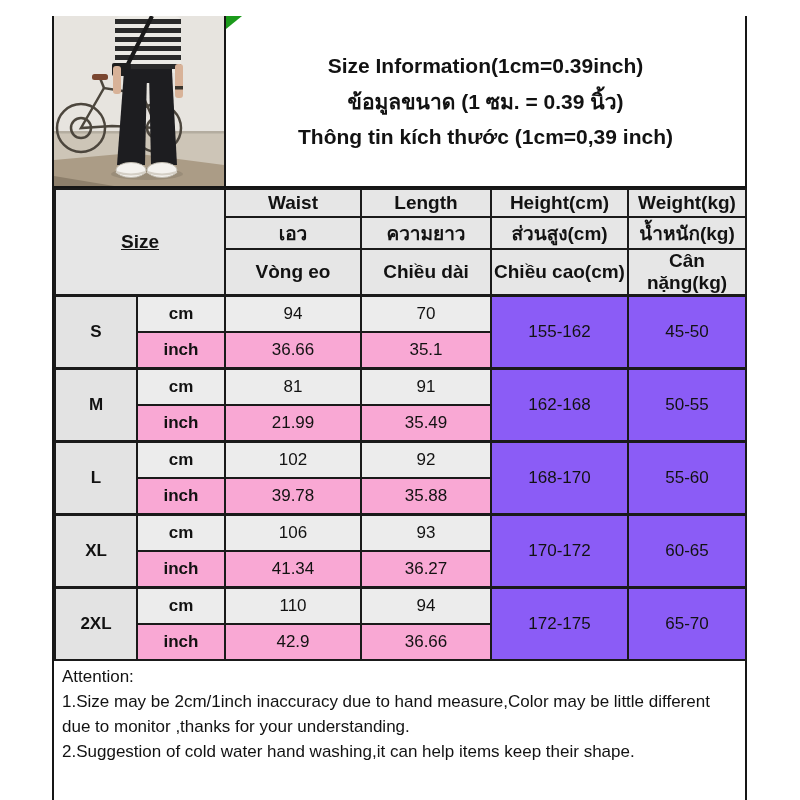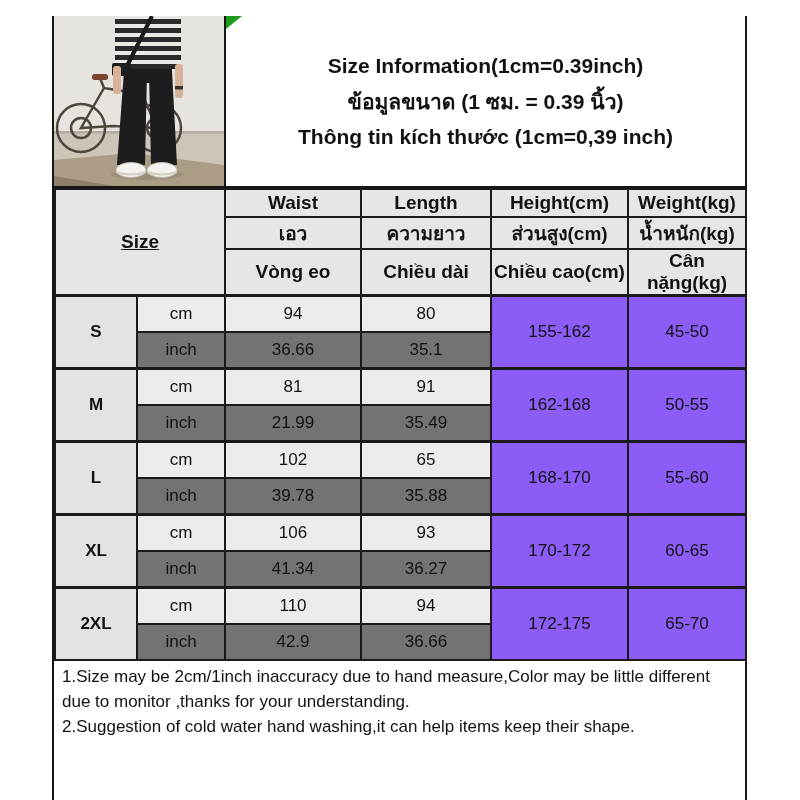--- a/index.html
+++ b/index.html
@@ -23,23 +23,23 @@
   .green-flag{position:absolute;left:0;top:0;width:0;height:0;
     border-top:13px solid #1b9a1b;border-right:16px solid transparent;}
   
   table{border-collapse:collapse;table-layout:fixed;width:100%;}
   td{border:2px solid #1a1a1a;text-align:center;vertical-align:middle;overflow:hidden;padding:0;}
   .hdr td{height:26px;background:#e6e6e6;font-weight:bold;font-size:19px;}
   .size-big{font-size:32px;font-weight:bold;background:#e6e6e6;text-decoration:underline;}
   .data-row td{height:34px;font-size:17px;}
   .grp td{border-top:3px solid #1a1a1a;}
   .lbl{background:#e3e3e3;font-weight:bold;}
-  .unit{font-weight:normal;text-align:center;}
+  .unit{font-weight:bold;text-align:center;}
   .cmbg{background:#ececec;}
-  .whitebg{background:#737373;}
+  .whitebg{background:#f9a8d4;}
   .range{background:#8b5cf6;}
   
   .attention{flex:1;padding:3px 8px 0 8px;font-size:17px;line-height:25px;text-align:left;}
   .attention div{margin:0;}
 </style>
 </head>
 <body>
 
 <div class="sheet">
 
@@ -129,21 +129,21 @@
       <td>Vòng eo</td>
       <td>Chiều dài</td>
       <td>Chiều cao(cm)</td>
       <td>Cân nặng(kg)</td>
     </tr>
 
     <tr class="data-row grp">
       <td class="lbl" rowspan="2">S</td>
       <td class="unit cmbg">cm</td>
       <td class="cmbg">94</td>
-      <td class="cmbg">80</td>
+      <td class="cmbg">70</td>
       <td class="range" rowspan="2">155-162</td>
       <td class="range" rowspan="2">45-50</td>
     </tr>
     <tr class="data-row">
       <td class="unit whitebg">inch</td>
       <td class="whitebg">36.66</td>
       <td class="whitebg">35.1</td>
     </tr>
 
     <tr class="data-row grp">
@@ -157,21 +157,21 @@
     <tr class="data-row">
       <td class="unit whitebg">inch</td>
       <td class="whitebg">21.99</td>
       <td class="whitebg">35.49</td>
     </tr>
 
     <tr class="data-row grp">
       <td class="lbl" rowspan="2">L</td>
       <td class="unit cmbg">cm</td>
       <td class="cmbg">102</td>
-      <td class="cmbg">65</td>
+      <td class="cmbg">92</td>
       <td class="range" rowspan="2">168-170</td>
       <td class="range" rowspan="2">55-60</td>
     </tr>
     <tr class="data-row">
       <td class="unit whitebg">inch</td>
       <td class="whitebg">39.78</td>
       <td class="whitebg">35.88</td>
     </tr>
 
     <tr class="data-row grp">
@@ -198,17 +198,18 @@
     </tr>
     <tr class="data-row">
       <td class="unit whitebg">inch</td>
       <td class="whitebg">42.9</td>
       <td class="whitebg">36.66</td>
     </tr>
   </tbody>
     </table>
 
   <div class="attention">
+    <div>Attention:</div>
     <div>1.Size may be 2cm/1inch inaccuracy due to hand measure,Color may be little different due to monitor ,thanks for your understanding.</div>
     <div>2.Suggestion of cold water hand washing,it can help items keep their shape.</div>
   </div>
 
 </div>
 
 </body></html>

